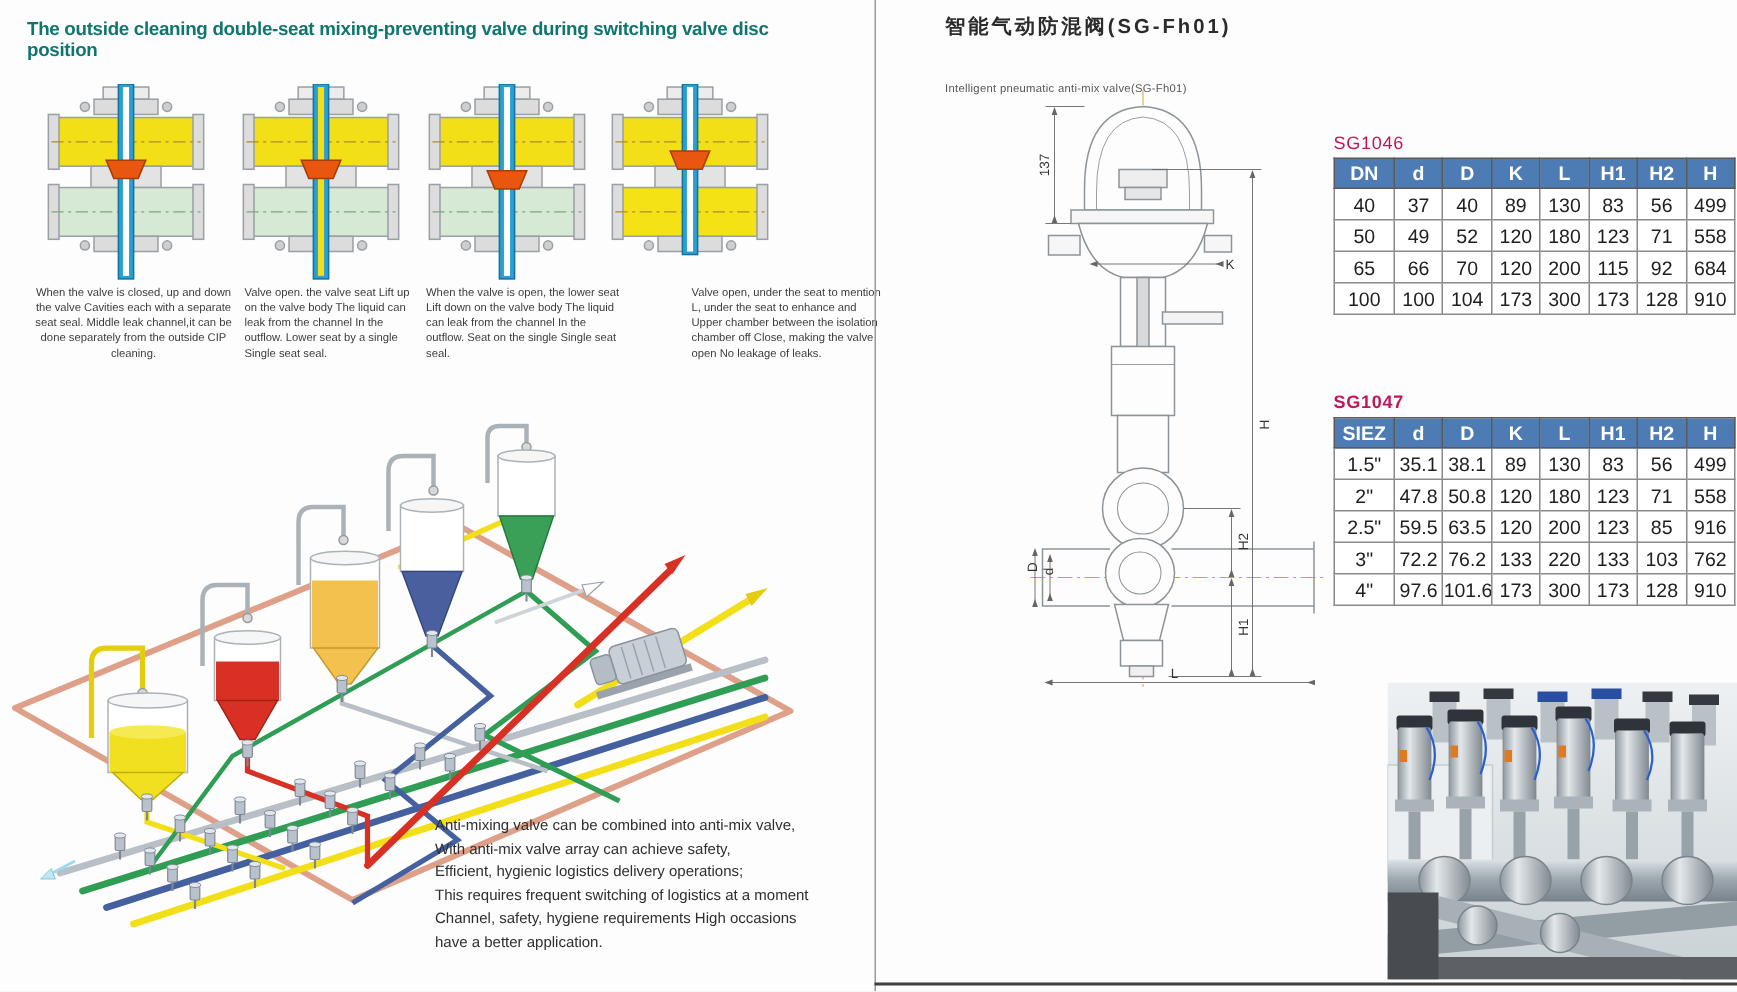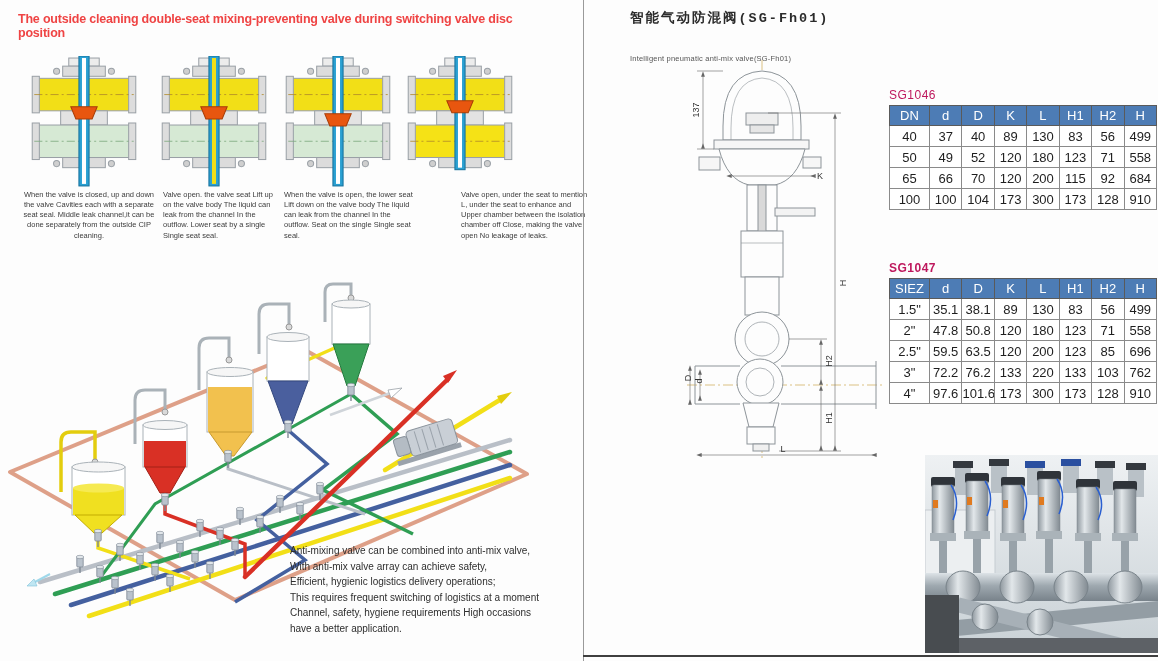--- a/index.html
+++ b/index.html
@@ -2,42 +2,42 @@
 <html><head>
 <meta charset="utf-8">
 <style>
   * { margin:0; padding:0; box-sizing:border-box; }
   body { background:#e9e9e9; font-family:"Liberation Sans", sans-serif; }
   #sheet { position:relative; width:1158px; height:661px; background:#fdfdfd; overflow:hidden; }
   .abs { position:absolute; }
 
   
   #page-title { left:18px; top:12px; width:540px; font-size:12.5px; font-weight:bold;
-    color:#ef4444; letter-spacing:-0.2px; }
+    color:#0f766e; letter-spacing:-0.2px; }
   .valve-fig { width:112px; height:134px; }
   .valve-fig svg { display:block; width:100%; height:100%; }
   .fig1 { --lower:#d6e9d4; --chan:#ffffff; }
   .fig2 { --lower:#d6e9d4; --chan:#f2df17; }
   .fig3 { --lower:#d6e9d4; --chan:#ffffff; }
   .fig4 { --lower:#f5e216; --chan:#ffffff; }
   .fig3 .seat { transform:translateY(7px); }
   .fig-caption { font-size:7.5px; color:#3c3c3c; line-height:1.35; }
   #intro-paragraph { left:290px; top:543px; width:285px; font-size:10px; color:#2e2e2e;
     line-height:1.55; white-space:pre-line; }
 
   
   #page-divider { left:583px; top:0; width:1px; height:661px; background:#9a9a9a; }
   #bottom-rule { left:583px; top:655px; width:575px; height:2px; background:#3f3f3f; }
 
   
-  #title-zh { left:630px; top:9px; font-size:13.5px; font-weight:bold; color:#2b2b2b; letter-spacing:2px;font-family:Liberation Mono, monospace; }
+  #title-zh { left:630px; top:9px; font-size:13.5px; font-weight:bold; color:#2b2b2b; letter-spacing:2px; }
   #title-en { left:630px; top:27px; font-size:7.5px; color:#555; letter-spacing:0.2px;margin-top:27px; }
   .table-label { font-size:12px; color:#be185d; letter-spacing:0.5px; }
   table.spec { border-collapse:collapse; width:268px; table-layout:fixed; }
-  table.spec th { background:#4d7cb5; color:#fff; font-size:13px; font-weight:normal;
+  table.spec th { background:#4d7cb5; color:#fff; font-size:13px; font-weight:bold;
     border:1px solid #5a5a5a; padding:2px 0; text-align:center; }
   table.spec td { background:#fff; color:#1e1e1e; font-size:13px; border:1px solid #8a8a8a;
     padding:2.5px 0; text-align:center; white-space:nowrap; overflow:hidden; }
   table.spec th:first-child, table.spec td:first-child { width:40px; }
   #photo { left:925px; top:455px; width:233px; height:198px; }
   #photo svg { display:block; }
   svg text { font-family:"Liberation Sans", sans-serif; }
 </style>
 </head>
 <body>
@@ -440,21 +440,21 @@
           <td>558</td>
         </tr>
         <tr>
           <td>2.5"</td>
           <td>59.5</td>
           <td>63.5</td>
           <td>120</td>
           <td>200</td>
           <td>123</td>
           <td>85</td>
-          <td>696</td>
+          <td>916</td>
         </tr>
         <tr>
           <td>3"</td>
           <td>72.2</td>
           <td>76.2</td>
           <td>133</td>
           <td>220</td>
           <td>133</td>
           <td>103</td>
           <td>762</td>

